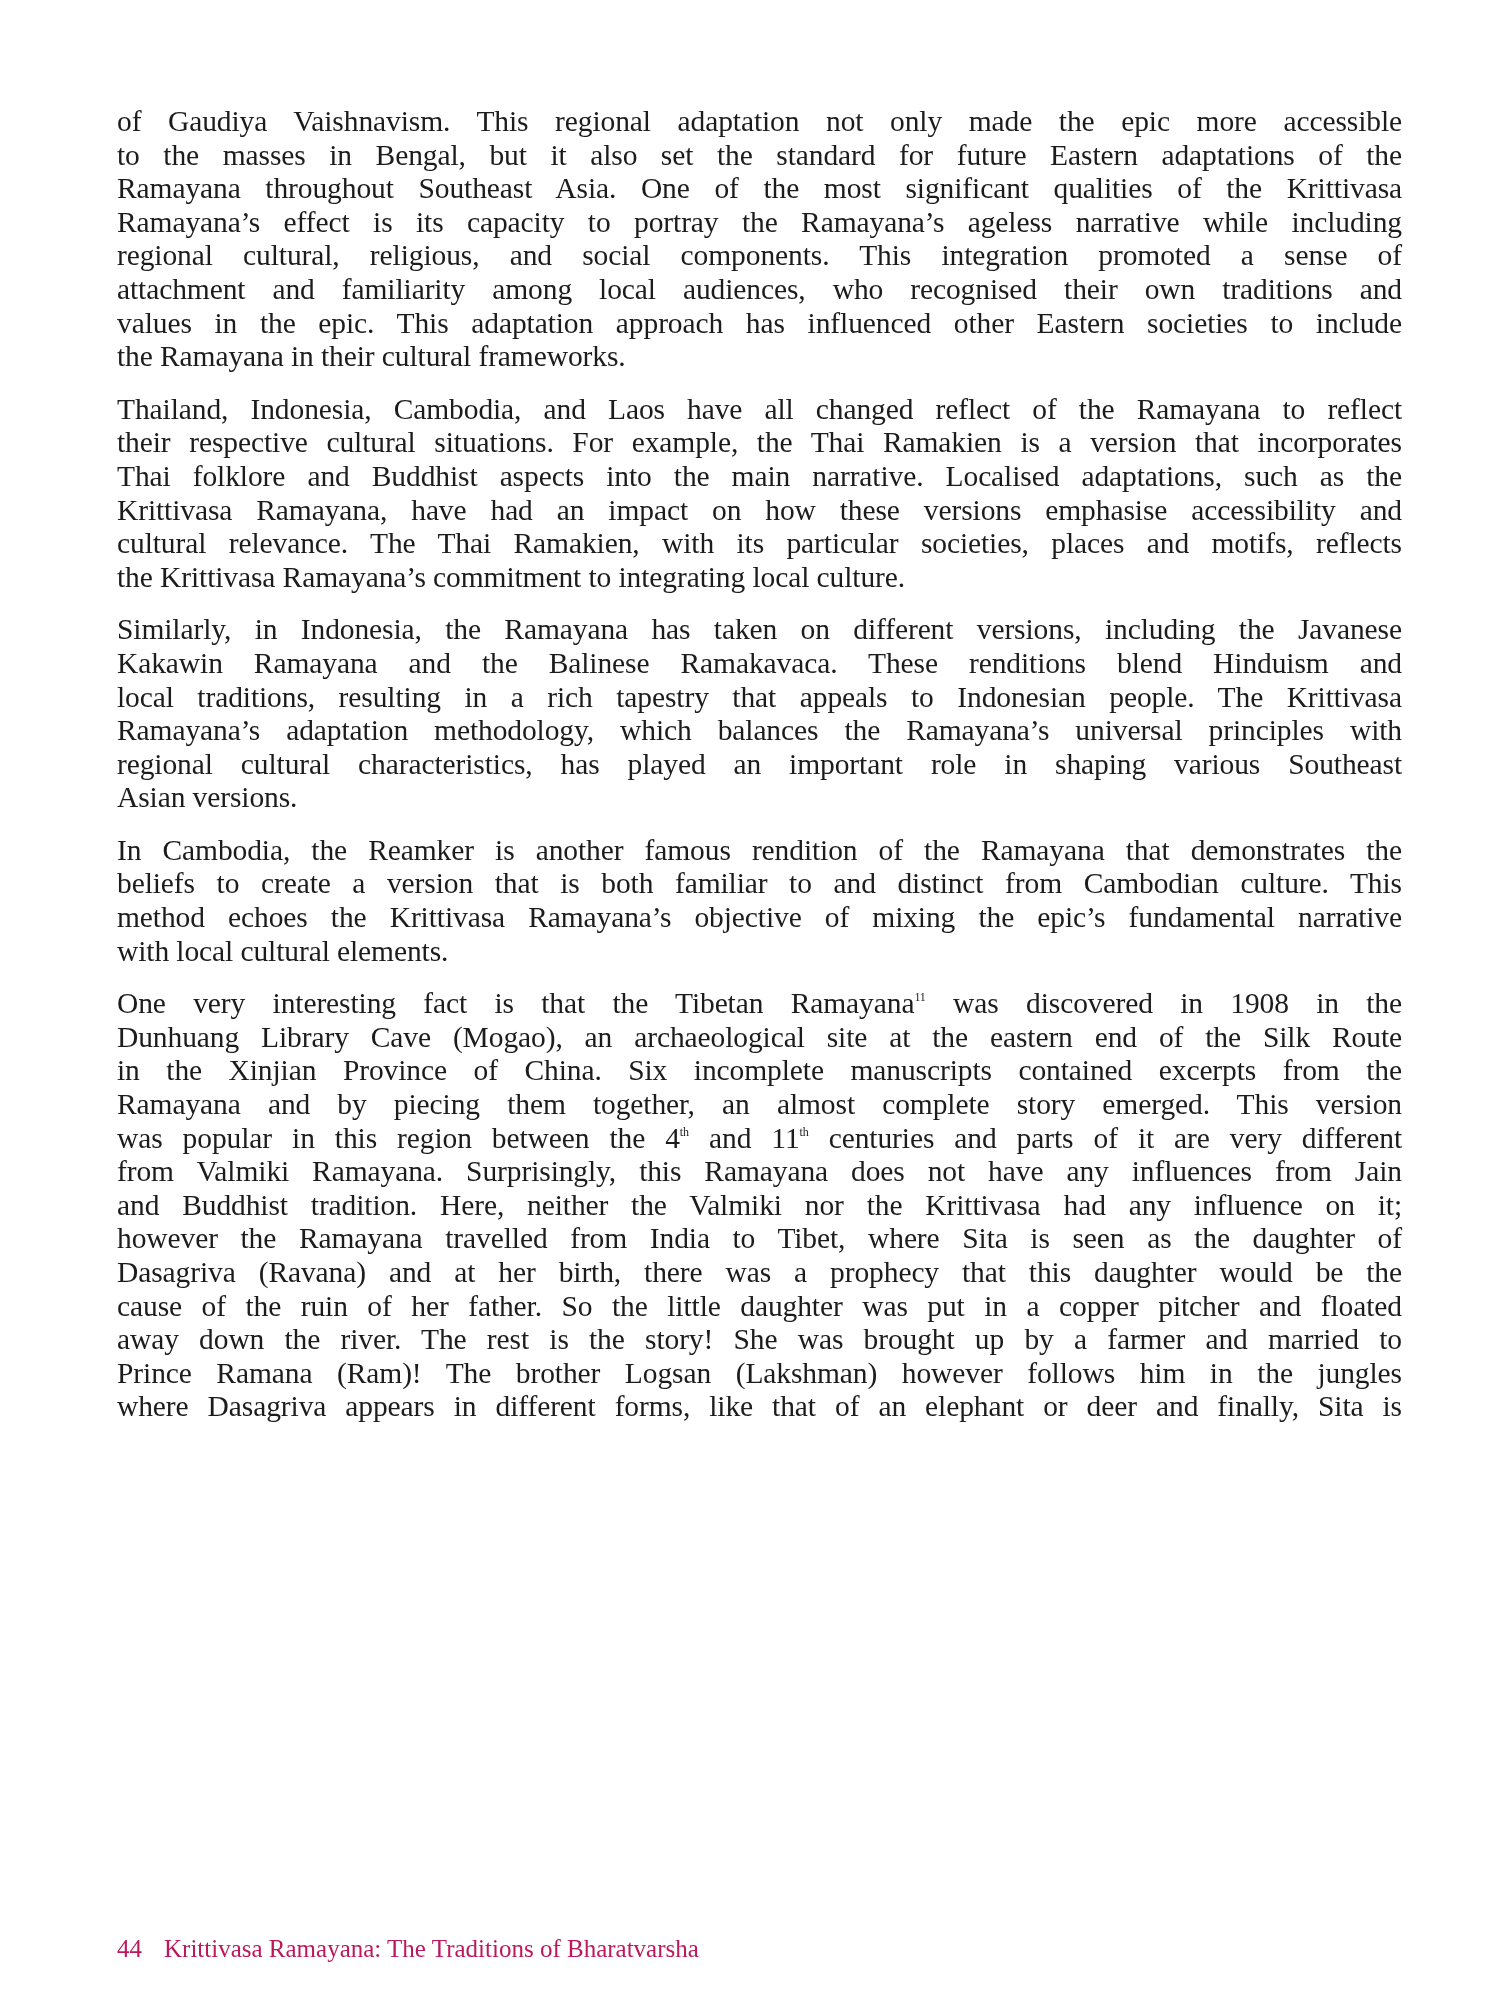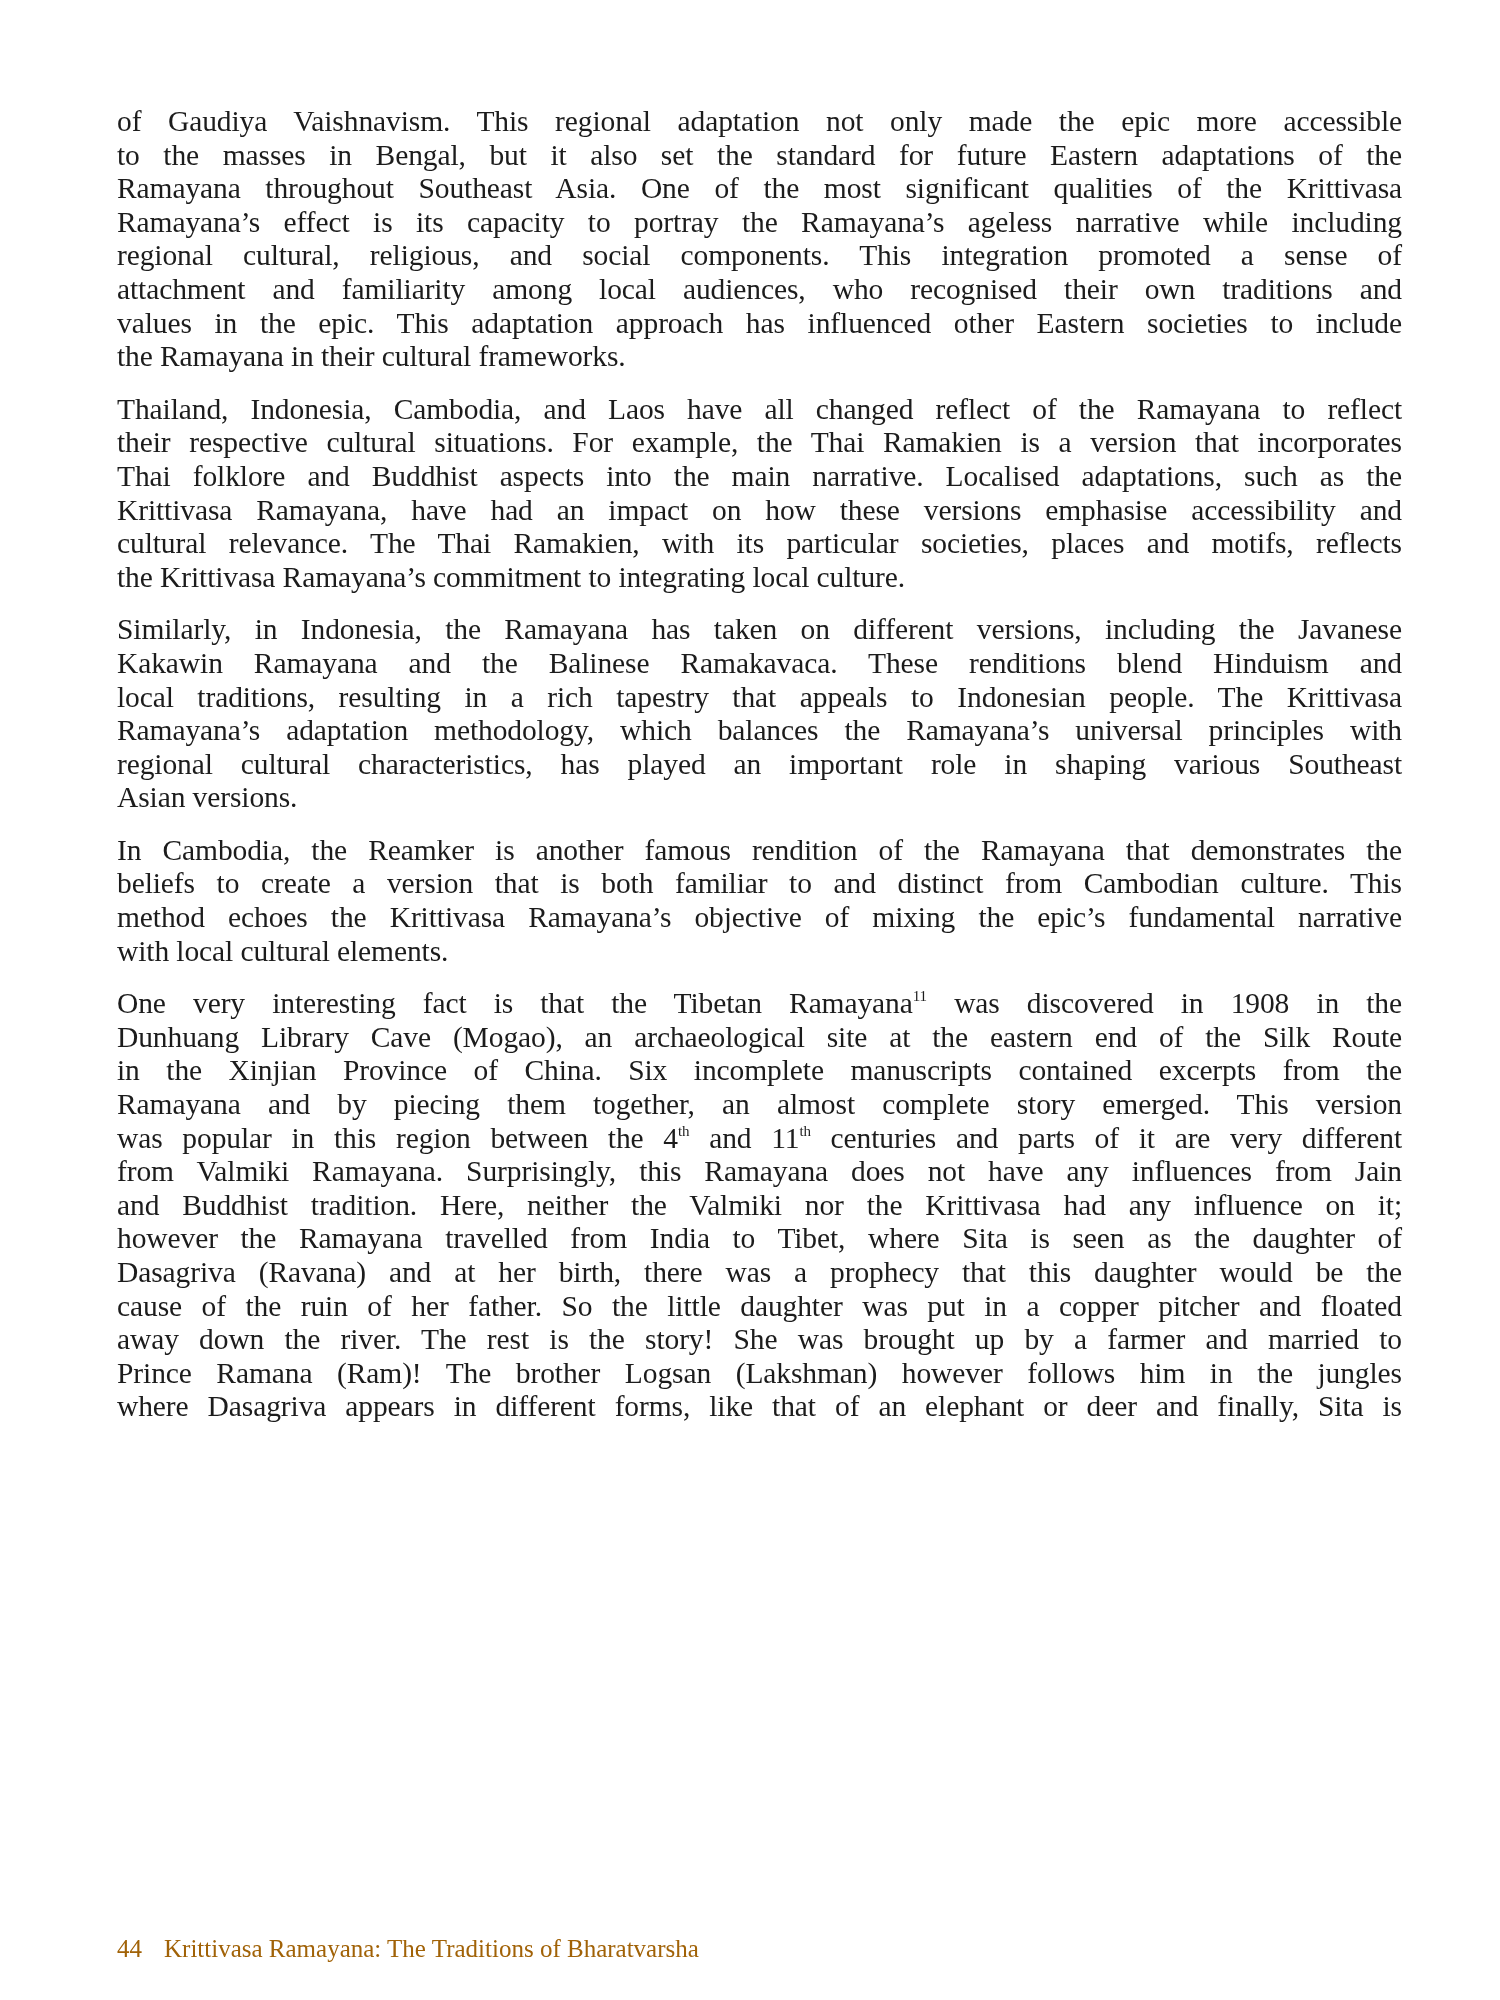--- a/index.html
+++ b/index.html
@@ -33,31 +33,31 @@
     .para .line {
       display: block;
       text-align: justify;
       text-align-last: justify;
       white-space: nowrap;
     }
     .para .line.last {
       text-align-last: left;
     }
     sup {
-      font-size: 15px;
+      font-size: 12px;
       line-height: 0;
       vertical-align: 12px;
     }
     .footer {
       position: absolute;
       left: 117px;
       top: 1935px;
       font-family: "Liberation Serif", "DejaVu Serif", serif;
       font-size: 25px;
-      color: #a16207;
+      color: #be185d;
       white-space: nowrap;
     }
     .footer .page-number {
       display: inline-block;
       margin-right: 22px;
     }
   </style>
 </head>
 <body>
 

